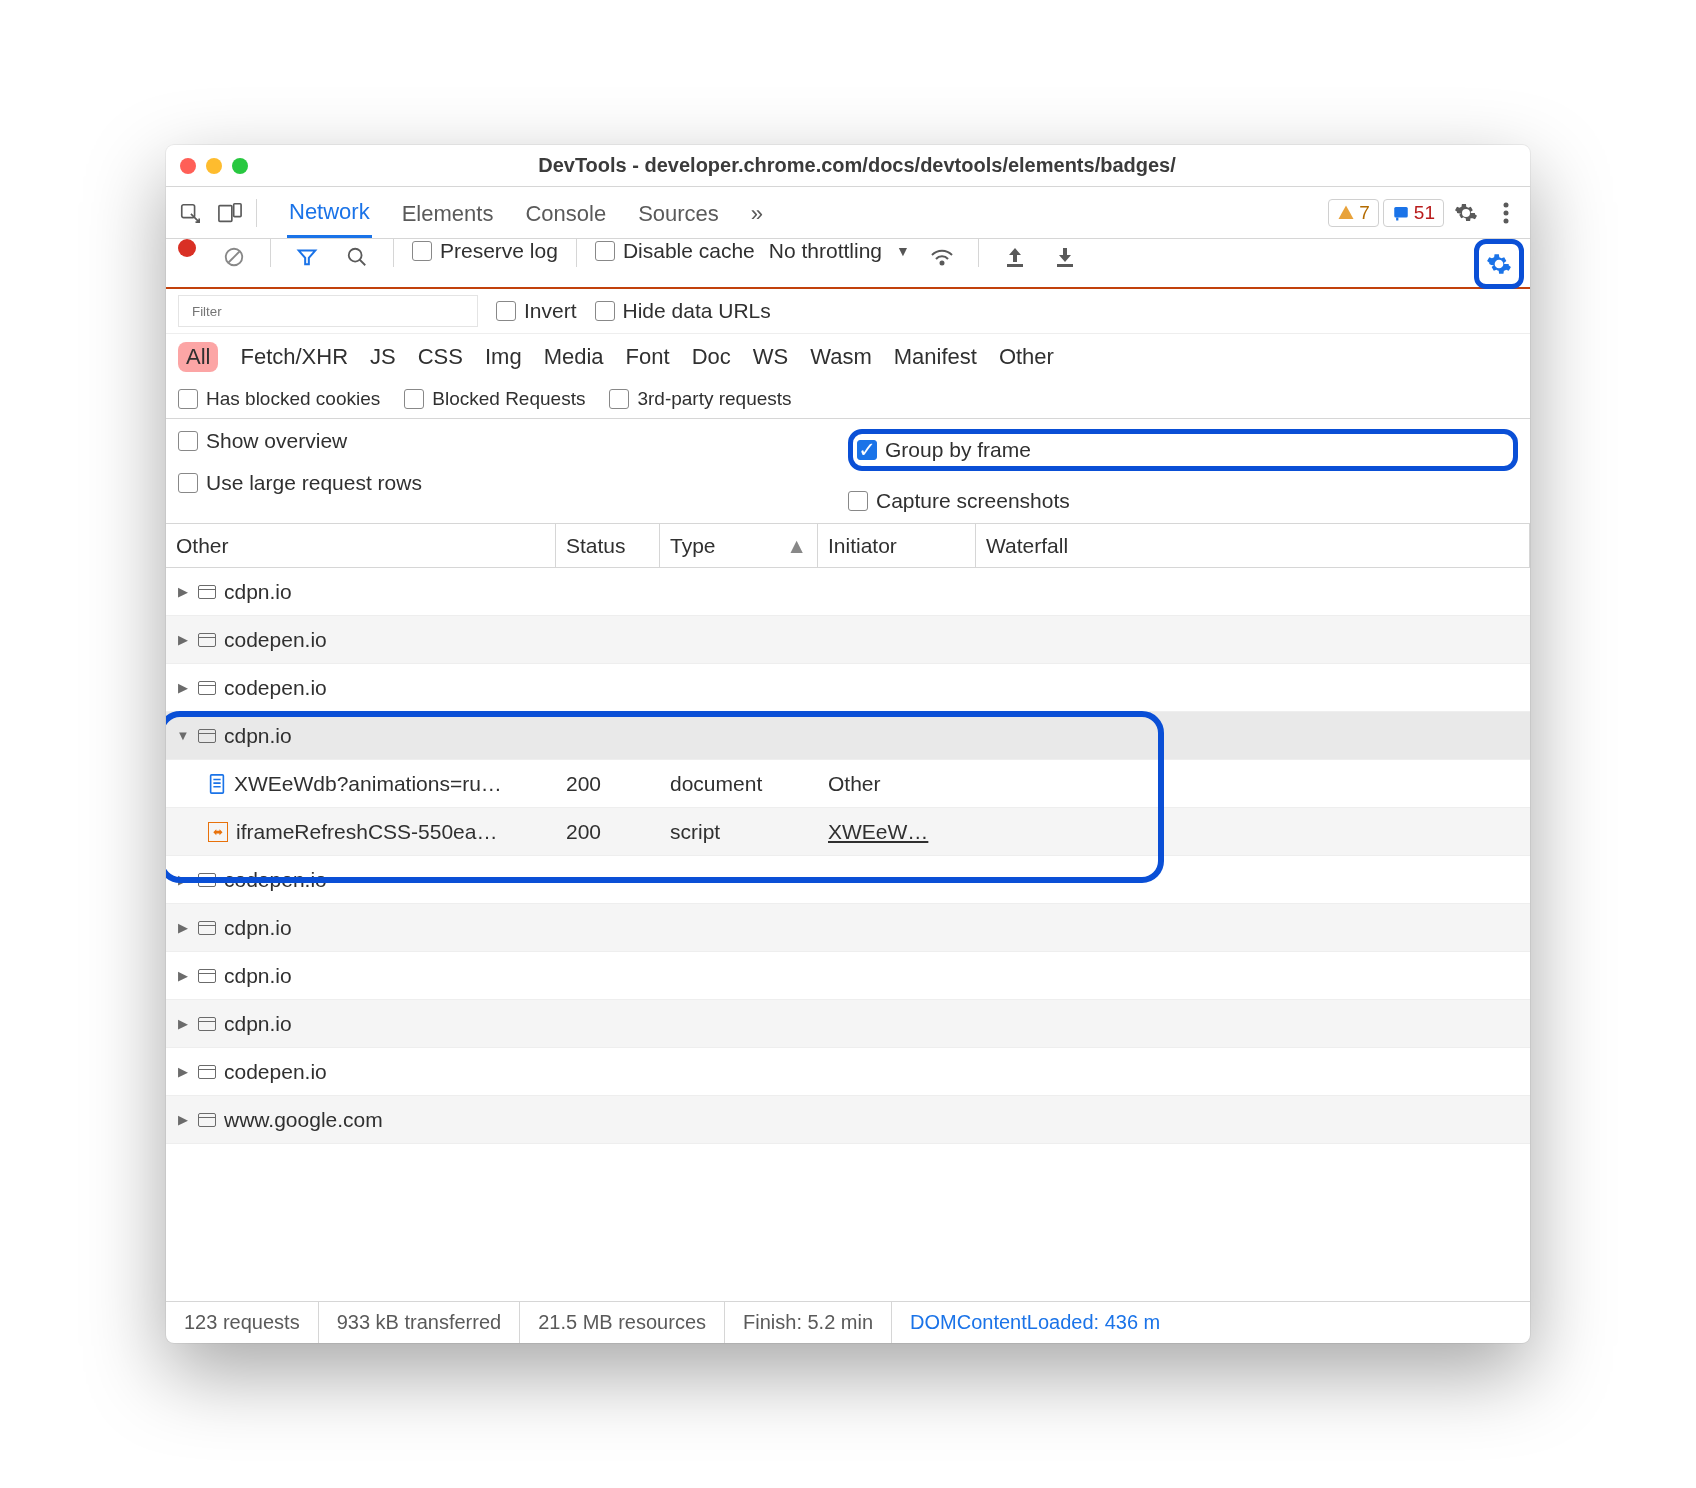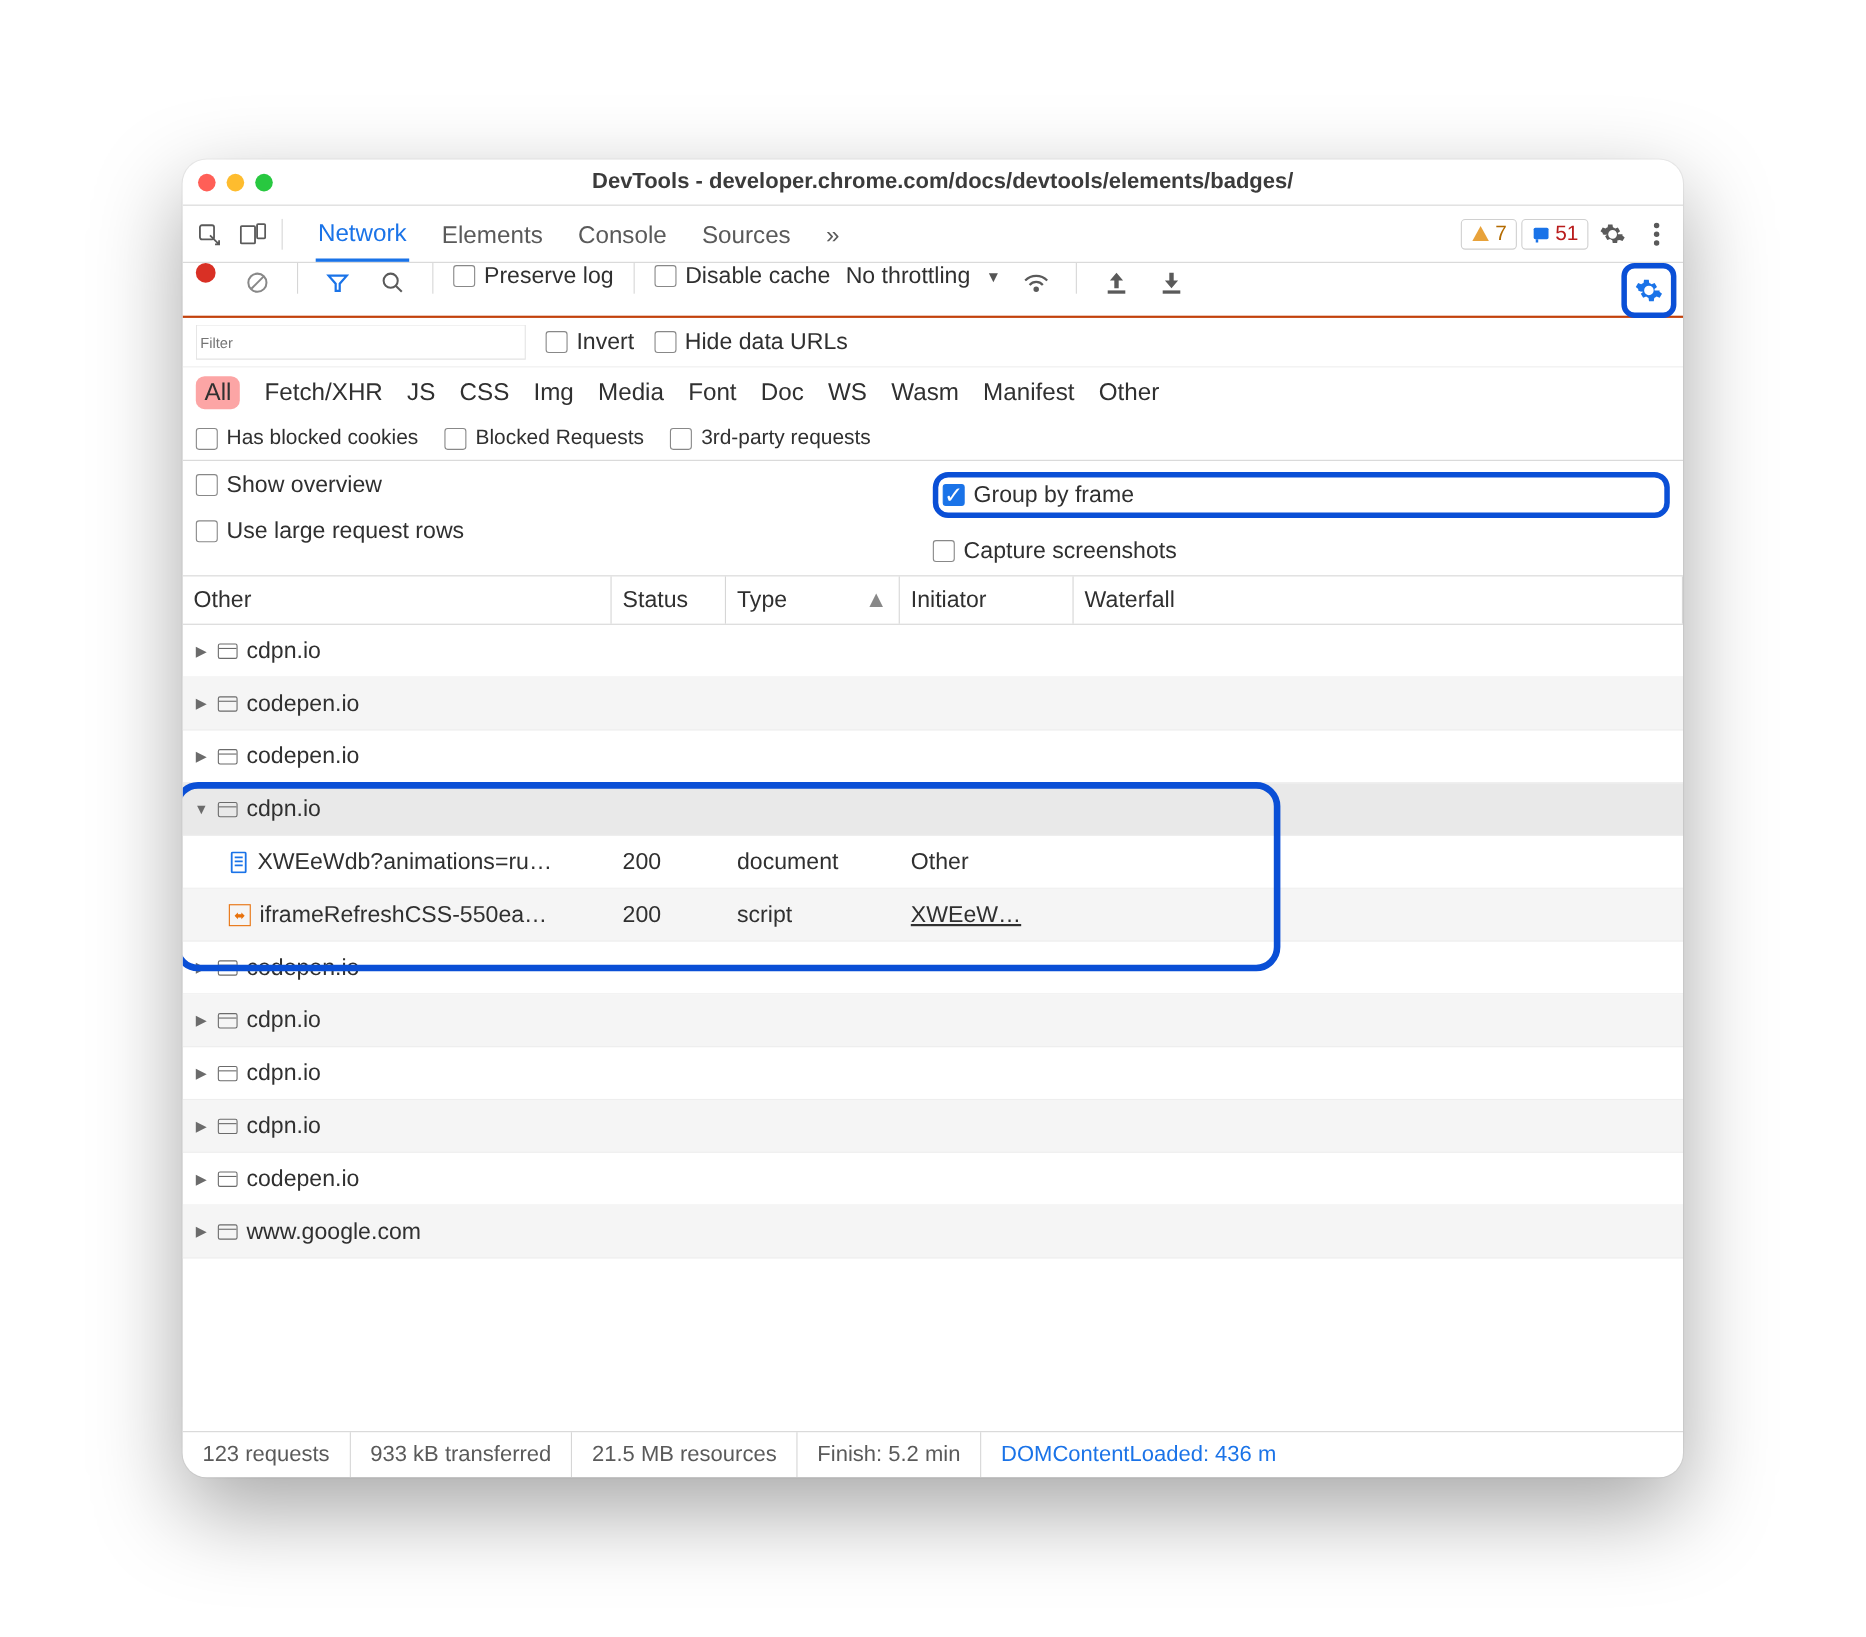--- a/index.html
+++ b/index.html
@@ -12,21 +12,21 @@
     display: flex;
     align-items: center;
     justify-content: center;
     width: 1696px;
     height: 1488px;
   }
   .window {
     width: 1364px;
     height: 1198px;
     background: #fff;
-    border-radius: 22px;
+    border-radius: 8px;
     box-shadow: 0 30px 80px rgba(0,0,0,0.35), 0 0 0 1px rgba(0,0,0,0.05);
     overflow: hidden;
     display: flex;
     flex-direction: column;
   }
   .titlebar {
     height: 42px;
     display: flex;
     align-items: center;
     padding: 0 14px;
@@ -66,21 +66,21 @@
     border-bottom: 2px solid #c2410c;
     padding: 0 6px; gap: 14px; font-size: 21px; color:#303030;
   }
   .record { width:18px;height:18px;border-radius:50%;background:#d93025; margin:0 6px;}
   .sep { width:1px; height:28px; background:#d6d6d6; margin:0 4px;}
   .chk { display:flex; align-items:center; gap:8px; }
   .chkbox { width:20px;height:20px;border:1.5px solid #888;border-radius:3px; display:flex;align-items:center;justify-content:center;}
   .chkbox.checked { background:#1a73e8; border-color:#1a73e8; color:#fff;}
   .blue { color:#1a73e8; }
   .filterrow { display:flex;align-items:center;gap:18px;padding:6px 12px;border-bottom:1px solid #eee;font-size:21px;}
-  .filterinput { width:300px;height:32px;padding:2px 4px;border:none;box-shadow: inset 0 0 0 1px #e4e4e4; color:#888;}
+  .filterinput { width:300px;height:32px;padding:2px 14px;border:none;box-shadow: inset 0 0 0 1px #e4e4e4; color:#888;}
   .types { display:flex;align-items:center;gap:22px;padding:8px 12px;font-size:22px;}
   .types .pill { padding:2px 8px; border-radius:8px;}
   .types .pill.active { background:#fca5a5;text-align:center;}
   .optrow { display:flex;align-items:center;gap:24px;padding:8px 12px;font-size:19px;border-bottom:1px solid #d6d6d6;}
   .settings-row { display:flex;padding:10px 12px;font-size:21px;border-bottom:1px solid #d6d6d6;}
   .settings-col { flex:1; display:flex;flex-direction:column;gap:18px;}
   .hl-box { border:5px solid #0a4fd6; border-radius:14px; padding:4px 10px 4px 4px; display:inline-flex;}
   .hl-box-gear { border:5px solid #0a4fd6; border-radius:12px; padding:2px;}
   .table-head { display:flex;height:44px;border-bottom:1px solid #d6d6d6;font-size:21px;color:#303030;}
   .th { border-right:1px solid #d6d6d6;display:flex;align-items:center;padding:0 10px;}

